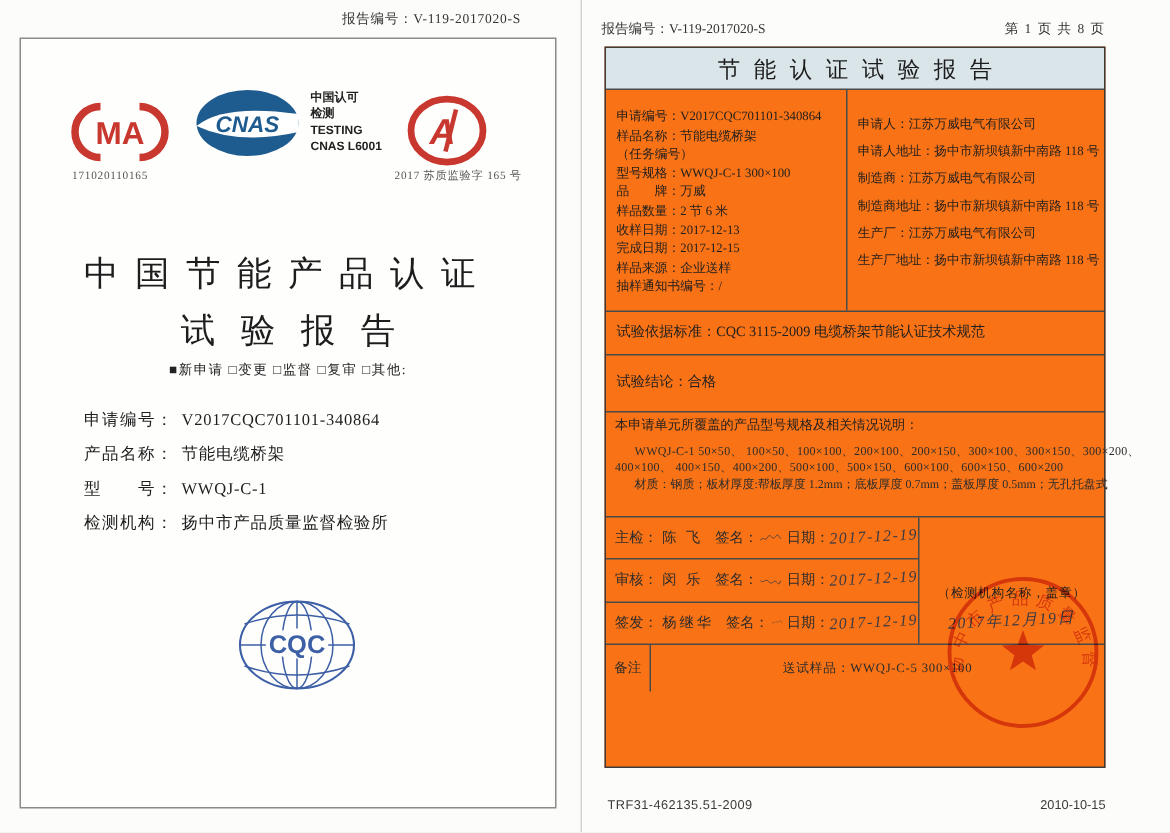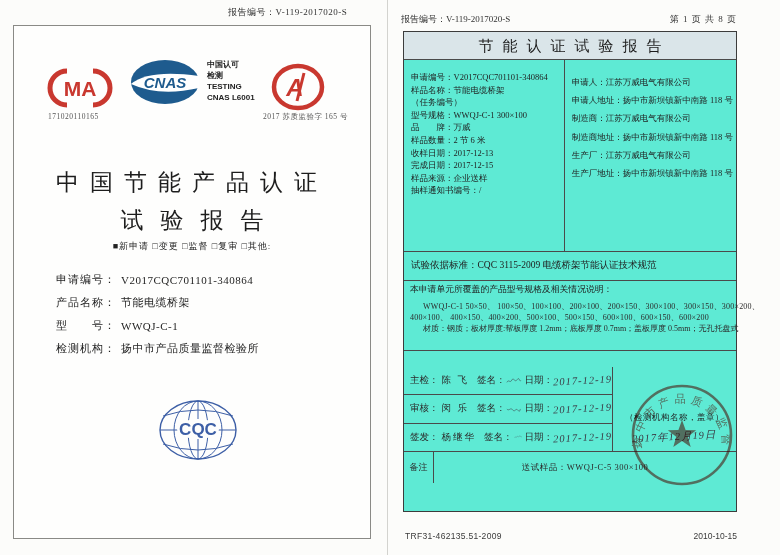--- a/index.html
+++ b/index.html
@@ -20,36 +20,36 @@
   .l-checks { position:absolute; left:0; top:214px; width:100%; text-align:center; font-size:9px; color:#222; letter-spacing:1px; }
   .l-fields { position:absolute; left:42px; top:242px; }
   .l-field  { display:flex; height:23px; align-items:center; font-size:11px; color:#1e1e1e; }
   .l-field .lab { letter-spacing:1px; }
   .l-field .val { margin-left:5px; letter-spacing:.5px; }
   .cqc-wrap { position:absolute; left:143px; top:372px; }
 
   
   .r-reportno { position:absolute; left:401px; top:13px; font-size:9px; color:#333; }
   .r-pageno   { position:absolute; left:630px; top:13px; width:107px; text-align:right; font-size:9px; color:#333; letter-spacing:1px; }
-  .rtable { position:absolute; left:403px; top:31px; width:334px; height:481px; border:1.5px solid #3c3c3c; background:#5eead4; }
+  .rtable { position:absolute; left:403px; top:31px; width:334px; height:481px; border:1.5px solid #3c3c3c; background:#f97316; }
   .r-row { border-bottom:1px solid #4a4a4a; position:relative; }
   .r-titlebar { height:28px; background:#dae5e9; text-align:center; font-size:15px; letter-spacing:9px; text-indent:9px; padding-top:5px; color:#1c1c1c; }
-  .r-main { height:192px; display:flex; }
+  .r-main { height:148px; display:flex; }
   .r-main-left  { width:169px; border-right:1px solid #4a4a4a; padding:11px 4px 0 7px; }
   .r-main-left  div { font-size:8.5px; line-height:12.6px; white-space:nowrap; color:#1e1e1e; }
   .r-main-right { flex:1; padding:13px 3px 0 7px; }
   .r-main-right div { font-size:8.5px; line-height:18.2px; white-space:nowrap; color:#1e1e1e; }
   .r-std  { height:29px; font-size:9.5px; padding:7px 0 0 7px; color:#1e1e1e; }
   .r-conc { height:38px; font-size:9.5px; padding:11px 0 0 7px; color:#1e1e1e; }
   .r-cov  { height:70px; padding:3px 4px 0 6px; }
   .r-cov .cov-head { font-size:8.8px; color:#1e1e1e; }
   .r-cov .cov-l1 { font-size:8px; margin-top:5px; padding-left:13px; white-space:nowrap; letter-spacing:.2px; }
   .r-cov .cov-l2 { font-size:8px; white-space:nowrap; letter-spacing:.2px; }
   .r-cov .cov-l3 { font-size:8px; padding-left:13px; white-space:nowrap; }
-  .r-sig { height:85px; display:flex;margin-top:16px; }
+  .r-sig { height:85px; display:flex; }
   .r-sig-left { width:208px; display:flex; flex-direction:column; }
   .sig-row { flex:1; display:flex; align-items:center; border-bottom:1px solid #4a4a4a; font-size:9.5px; padding-left:6px; white-space:nowrap; }
   .sig-row:last-child { border-bottom:none; }
   .sig-row .nm { margin-left:3px; letter-spacing:2px; }
   .sig-row .slab { margin-left:8px; }
   .sig-row .dlab { margin-left:2px; }
   .hand { font-style:italic; color:#3a3a44; display:inline-block; transform:rotate(-3deg); font-size:10.5px; letter-spacing:1px; }
   .r-sig-right { flex:1; border-left:1px solid #4a4a4a; padding-top:45px; text-align:center; }
   .stamp-note { font-size:8.5px; color:#1e1e1e; letter-spacing:.5px; }
   .stamp-date { margin-top:2px; }
@@ -159,20 +159,21 @@
           <div>申请人：江苏万威电气有限公司</div>
           <div>申请人地址：扬中市新坝镇新中南路 118 号</div>
           <div>制造商：江苏万威电气有限公司</div>
           <div>制造商地址：扬中市新坝镇新中南路 118 号</div>
           <div>生产厂：江苏万威电气有限公司</div>
           <div>生产厂地址：扬中市新坝镇新中南路 118 号</div>
         </div>
     </div>
 
     <div class="r-row r-std">试验依据标准：CQC 3115-2009 电缆桥架节能认证技术规范</div>
+    <div class="r-row r-conc">试验结论：合格</div>
 
     <div class="r-row r-cov">
       <div class="cov-head">本申请单元所覆盖的产品型号规格及相关情况说明：</div>
       <div class="cov-l1">WWQJ-C-1  50×50、 100×50、100×100、200×100、200×150、300×100、300×150、300×200、</div>
       <div class="cov-l2">400×100、 400×150、400×200、500×100、500×150、600×100、600×150、600×200</div>
       <div class="cov-l3">材质：钢质；板材厚度:帮板厚度 1.2mm；底板厚度 0.7mm；盖板厚度 0.5mm；无孔托盘式</div>
     </div>
 
     <div class="r-row r-sig">
       <div class="r-sig-left">

